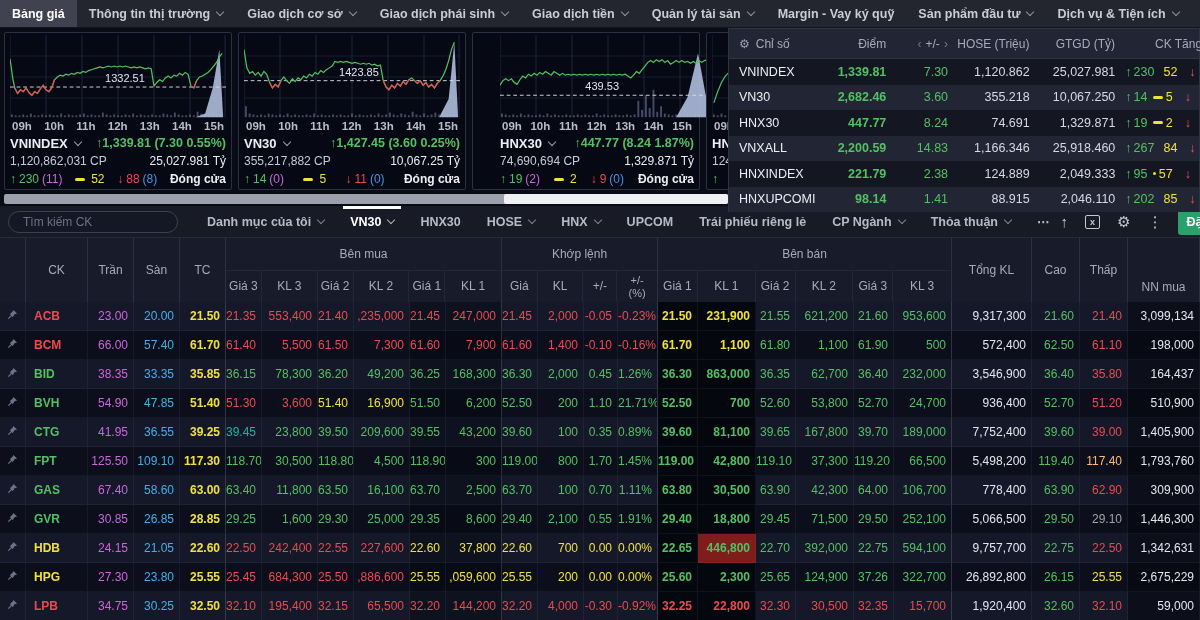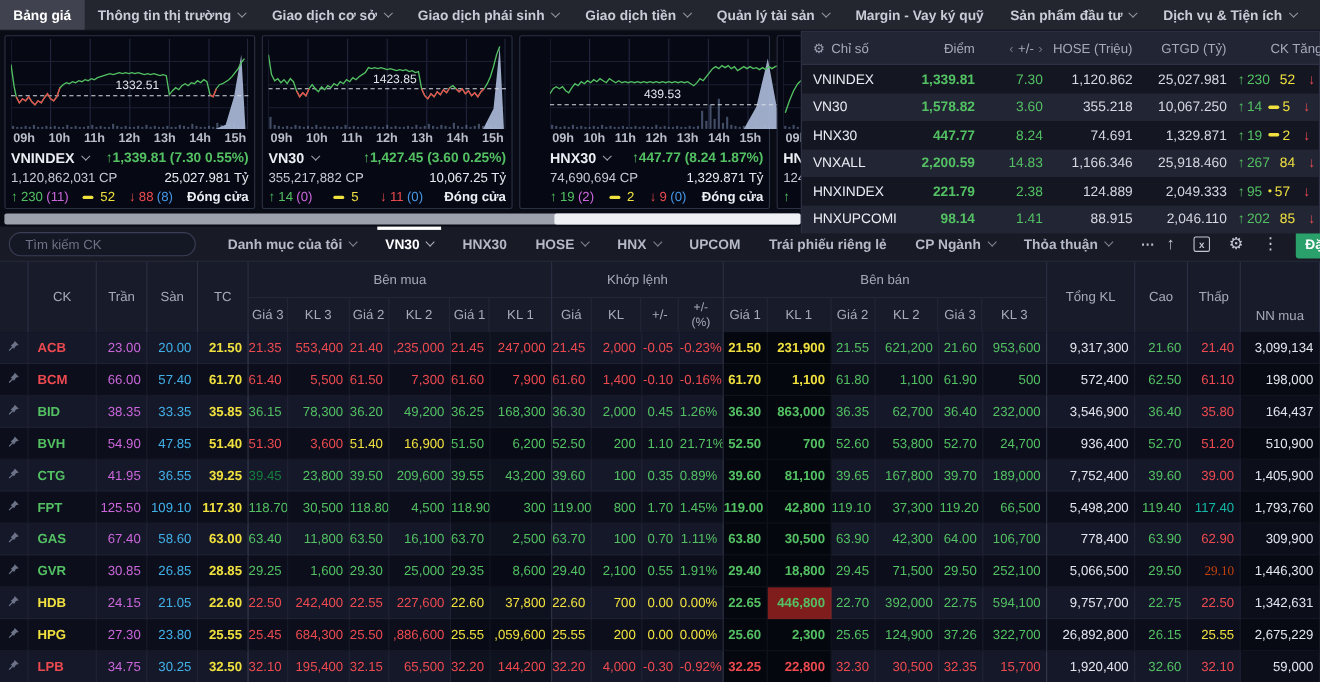--- a/index.html
+++ b/index.html
@@ -532,21 +532,21 @@
       <div class="icell ckcell" style="width: 76px;">
         <span style="color: rgb(83, 192, 99);">↑</span>
         <span style="color: rgb(83, 192, 99); margin: 0px 6px 0px 2px;">230</span>
         <span class="flatdash" style="background: rgb(240, 225, 63);"></span>
         <span style="color: rgb(240, 225, 63);">52</span>
         <span style="color: rgb(236, 74, 80); margin-left: 12px;">↓</span>
       </div>
     </div>
     <div class="idxrow alt">
       <div class="icell icname" style="width: 86px;">VN30</div>
-      <div class="icell" style="width: 80px; color: rgb(83, 192, 99); font-weight: bold;">1,578.82</div>
+      <div class="icell" style="width: 80px; color: rgb(83, 192, 99); font-weight: bold;">2,682.46</div>
       <div class="icell" style="width: 62px; color: rgb(83, 192, 99);">3.60</div>
       <div class="icell" style="width: 82px;">355.218</div>
       <div class="icell" style="width: 86px;">10,067.250</div>
       <div class="icell ckcell" style="width: 76px;">
         <span style="color: rgb(83, 192, 99);">↑</span>
         <span style="color: rgb(83, 192, 99); margin: 0px 6px 0px 2px;">14</span>
         <span class="flatdash" style="background: rgb(240, 225, 63);"></span>
         <span style="color: rgb(240, 225, 63);">5</span>
         <span style="color: rgb(236, 74, 80); margin-left: 12px;">↓</span>
       </div>
@@ -881,21 +881,21 @@
         <div class="bc" style="width: 72px; color: rgb(228, 230, 238); background: rgba(3, 5, 12, 0.5);">510,900</div>
       </div>
       <div class="brow" style="background: rgb(21, 24, 40);">
         <div class="bc ctr" style="width: 26px;"><svg width="11" height="11" viewBox="0 0 12 12">
             <path d="M7 1 L11 5 L8.2 5.8 L6.2 9 L5.4 7.6 L1.8 11 L1 10.2 L4.4 6.6 L3 5.8 L6.2 2.8 Z" fill="#6c7288"></path>
           </svg></div>
         <div class="bc lft bold" style="width: 62px; color: rgb(83, 192, 99);">CTG</div>
         <div class="bc" style="width: 46px; color: rgb(203, 102, 219);">41.95</div>
         <div class="bc" style="width: 46px; color: rgb(66, 176, 232);">36.55</div>
         <div class="bc gb bold" style="width: 46px; color: rgb(240, 225, 63);">39.25</div>
-        <div class="bc" style="width: 36px; color: #15803d;">39.45</div>
+        <div class="bc" style="width: 36px; color: #14b8a6;">39.45</div>
         <div class="bc" style="width: 56px; color: rgb(83, 192, 99);">23,800</div>
         <div class="bc" style="width: 36px; color: rgb(83, 192, 99);">39.50</div>
         <div class="bc" style="width: 56px; color: rgb(83, 192, 99);">209,600</div>
         <div class="bc" style="width: 36px; color: rgb(83, 192, 99); background: rgba(3, 5, 12, 0.35);">39.55</div>
         <div class="bc gb" style="width: 56px; color: rgb(83, 192, 99); background: rgba(3, 5, 12, 0.35);">43,200</div>
         <div class="bc" style="width: 36px; color: rgb(83, 192, 99);">39.60</div>
         <div class="bc" style="width: 46px; color: rgb(83, 192, 99);">100</div>
         <div class="bc" style="width: 34px; color: rgb(83, 192, 99);">0.35</div>
         <div class="bc gb" style="width: 40px; color: rgb(83, 192, 99);">0.89%</div>
         <div class="bc bold" style="width: 40px; color: rgb(83, 192, 99); background: rgb(5, 7, 14);">39.60</div>
@@ -928,21 +928,21 @@
         <div class="bc" style="width: 34px; color: rgb(83, 192, 99);">1.70</div>
         <div class="bc gb" style="width: 40px; color: rgb(83, 192, 99);">1.45%</div>
         <div class="bc bold" style="width: 40px; color: rgb(83, 192, 99); background: rgb(5, 7, 14);">119.00</div>
         <div class="bc bold" style="width: 58px; color: rgb(83, 192, 99); background: rgb(5, 7, 14);">42,800</div>
         <div class="bc" style="width: 40px; color: rgb(83, 192, 99);">119.10</div>
         <div class="bc" style="width: 58px; color: rgb(83, 192, 99);">37,300</div>
         <div class="bc" style="width: 40px; color: rgb(83, 192, 99);">119.20</div>
         <div class="bc gb" style="width: 58px; color: rgb(83, 192, 99);">66,500</div>
         <div class="bc" style="width: 80px; color: rgb(228, 230, 238);">5,498,200</div>
         <div class="bc" style="width: 48px; color: rgb(83, 192, 99);">119.40</div>
-        <div class="bc" style="width: 48px; color: #14b8a6;">117.40</div>
+        <div class="bc" style="width: 48px; color: #fdba74;">117.40</div>
         <div class="bc" style="width: 72px; color: rgb(228, 230, 238); background: rgba(3, 5, 12, 0.5);">1,793,760</div>
       </div>
       <div class="brow" style="background: rgb(21, 24, 40);">
         <div class="bc ctr" style="width: 26px;"><svg width="11" height="11" viewBox="0 0 12 12">
             <path d="M7 1 L11 5 L8.2 5.8 L6.2 9 L5.4 7.6 L1.8 11 L1 10.2 L4.4 6.6 L3 5.8 L6.2 2.8 Z" fill="#6c7288"></path>
           </svg></div>
         <div class="bc lft bold" style="width: 62px; color: rgb(83, 192, 99);">GAS</div>
         <div class="bc" style="width: 46px; color: rgb(203, 102, 219);">67.40</div>
         <div class="bc" style="width: 46px; color: rgb(66, 176, 232);">58.60</div>
         <div class="bc gb bold" style="width: 46px; color: rgb(240, 225, 63);">63.00</div>
@@ -986,21 +986,21 @@
         <div class="bc" style="width: 34px; color: rgb(83, 192, 99);">0.55</div>
         <div class="bc gb" style="width: 40px; color: rgb(83, 192, 99);">1.91%</div>
         <div class="bc bold" style="width: 40px; color: rgb(83, 192, 99); background: rgb(5, 7, 14);">29.40</div>
         <div class="bc bold" style="width: 58px; color: rgb(83, 192, 99); background: rgb(5, 7, 14);">18,800</div>
         <div class="bc" style="width: 40px; color: rgb(83, 192, 99);">29.45</div>
         <div class="bc" style="width: 58px; color: rgb(83, 192, 99);">71,500</div>
         <div class="bc" style="width: 40px; color: rgb(83, 192, 99);">29.50</div>
         <div class="bc gb" style="width: 58px; color: rgb(83, 192, 99);">252,100</div>
         <div class="bc" style="width: 80px; color: rgb(228, 230, 238);">5,066,500</div>
         <div class="bc" style="width: 48px; color: rgb(83, 192, 99);">29.50</div>
-        <div class="bc" style="width: 48px; color: #c2410c; font-family: Liberation Serif, serif;">29.10</div>
+        <div class="bc" style="width: 48px; color: #a3a3a3;">29.10</div>
         <div class="bc" style="width: 72px; color: rgb(228, 230, 238); background: rgba(3, 5, 12, 0.5);">1,446,300</div>
       </div>
       <div class="brow" style="background: rgb(21, 24, 40);">
         <div class="bc ctr" style="width: 26px;"><svg width="11" height="11" viewBox="0 0 12 12">
             <path d="M7 1 L11 5 L8.2 5.8 L6.2 9 L5.4 7.6 L1.8 11 L1 10.2 L4.4 6.6 L3 5.8 L6.2 2.8 Z" fill="#6c7288"></path>
           </svg></div>
         <div class="bc lft bold" style="width: 62px; color: rgb(240, 225, 63);">HDB</div>
         <div class="bc" style="width: 46px; color: rgb(203, 102, 219);">24.15</div>
         <div class="bc" style="width: 46px; color: rgb(66, 176, 232);">21.05</div>
         <div class="bc gb bold" style="width: 46px; color: rgb(240, 225, 63);">22.60</div>

